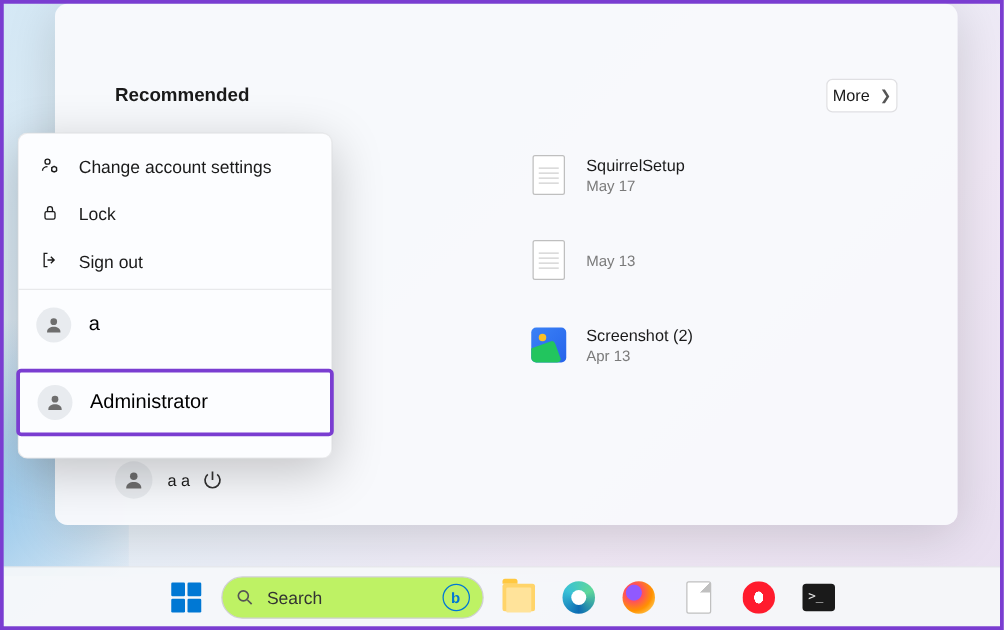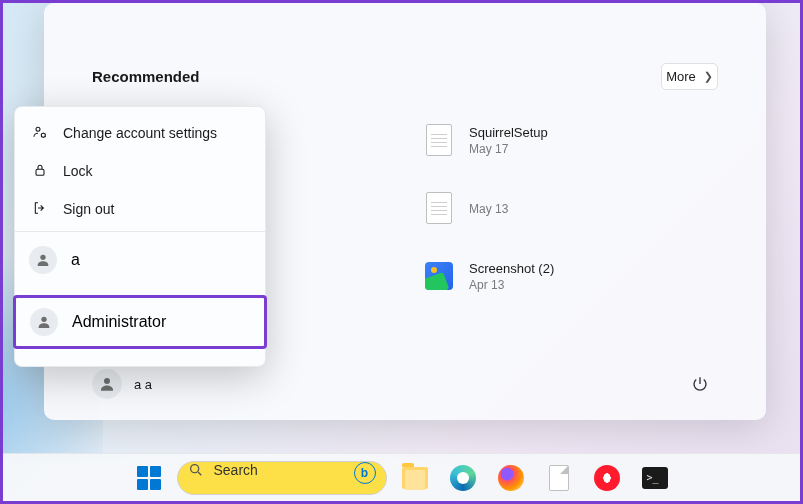--- a/index.html
+++ b/index.html
@@ -19,21 +19,21 @@
 .rec-name { font-size: 13px; color: #1a1a1a; white-space: nowrap; overflow: hidden; text-overflow: ellipsis; max-width: 260px; }
 .rec-date { font-size: 12px; color: #7a7a7a; margin-top: 2px; }
 
 .file-page { width: 26px; height: 32px; border: 1px solid #bfbfbf; background: #fff; border-radius: 2px; display: flex; flex-direction: column; justify-content: center; padding: 4px; gap: 3px; }
 .file-page span { display: block; height: 1px; background: #cfcfcf; }
 
 .photo-icon { width: 28px; height: 28px; background: linear-gradient(135deg, #3b82f6, #2563eb); border-radius: 4px; position: relative; overflow: hidden; }
 .photo-icon::before { content: ""; position: absolute; width: 6px; height: 6px; background: #fbbf24; border-radius: 50%; top: 5px; left: 6px; }
 .photo-icon::after { content: ""; position: absolute; bottom: -4px; left: -4px; width: 26px; height: 18px; background: #22c55e; transform: rotate(-20deg); border-radius: 3px; }
 
-.user-bar { position: absolute; bottom: 18px; left: 48px; right: 48px; display: flex; justify-content: space-between; align-items: center; }
+.user-bar { position: absolute; bottom: 18px; left: 48px; right: 48px; display: flex; align-items: center; }
 .user-info { display: flex; align-items: center; gap: 12px; }
 .avatar-circle { width: 30px; height: 30px; border-radius: 50%; background: #e8ebef; display: flex; align-items: center; justify-content: center; }
 .avatar-circle svg { width: 18px; height: 18px; fill: #6e6e6e; }
 .user-name { font-size: 13px; color: #1a1a1a; }
 .power-btn { width: 36px; height: 36px; display: flex; align-items: center; justify-content: center; cursor: pointer; border-radius: 4px; }
 .power-btn svg { width: 18px; height: 18px; stroke: #333; fill: none; stroke-width: 1.8; }
 
 .context-menu { position: absolute; left: 11px; top: 103px; width: 252px; background: #fcfdff; border: 1px solid rgba(0,0,0,0.08); border-radius: 8px; box-shadow: 0 10px 40px rgba(0,0,0,0.22); padding: 6px 0; }
 .ctx-item { display: flex; align-items: flex-end; gap: 14px; padding: 10px 16px; font-size: 14px; color: #1a1a1a; cursor: pointer; }
 .ctx-icon { width: 18px; height: 18px; display: flex; align-items: center; justify-content: center; flex-shrink: 0; }
@@ -41,21 +41,21 @@
 .ctx-sep { height: 1px; background: rgba(0,0,0,0.08); margin: 4px 0; }
 .ctx-user { display: flex; align-items: center; gap: 14px; padding: 10px 14px; cursor: pointer; }
 .ctx-avatar { width: 28px; height: 28px; border-radius: 50%; background: #e8ebef; display: flex; align-items: center; justify-content: center; flex-shrink: 0; }
 .ctx-avatar svg { width: 16px; height: 16px; fill: #6e6e6e; }
 .ctx-user.highlighted { border: 3px solid #7a3dd1; border-radius: 4px; margin: 11px -2px; }
 
 .taskbar { position: absolute; bottom: 0; left: 0; right: 0; height: 48px; background: rgba(245, 247, 250, 0.92); border-top: 1px solid rgba(0,0,0,0.06); display: flex; align-items: center; justify-content: center; gap: 8px; }
 .tb-start { width: 40px; height: 40px; display: flex; align-items: center; justify-content: center; cursor: pointer; border-radius: 4px; }
 .win-logo { width: 24px; height: 24px; display: grid; grid-template-columns: 1fr 1fr; grid-template-rows: 1fr 1fr; gap: 2px; }
 .win-logo span { background: #0078d4; border-radius: 1px; }
-.search-box { display: flex; align-items: flex-start; gap: 10px; width: 210px; height: 34px; background: #fde047; border: 1px solid #d0d0d4; border-radius: 18px; padding: 0 10px; cursor: pointer; }
+.search-box { display: flex; align-items: center; gap: 10px; width: 210px; height: 34px; background: #bef264; border: 1px solid #d0d0d4; border-radius: 18px; padding: 0 10px; cursor: pointer; }
 .search-box .mag { width: 16px; height: 16px; flex-shrink: 0; }
 .search-box .mag svg { stroke: #555; fill: none; stroke-width: 2; }
 .search-box .txt { flex: 1; font-size: 14px; color: #333; }
 .bing-circle { width: 22px; height: 22px; border-radius: 50%; border: 1px solid #0078d4; display: flex; align-items: center; justify-content: center; color: #0078d4; font-weight: 600; font-size: 12px; }
 .tb-icon { width: 40px; height: 40px; display: flex; align-items: center; justify-content: center; cursor: pointer; border-radius: 4px; }
 .explorer { width: 26px; height: 22px; background: #ffd469; border-radius: 2px; position: relative; }
 .explorer::before { content: ""; position: absolute; top: -4px; left: 0; width: 12px; height: 4px; background: #ffc840; border-radius: 2px 2px 0 0; }
 .explorer::after { content: ""; position: absolute; top: 3px; left: 3px; right: 3px; bottom: -1px; background: #ffe39a; border-radius: 1px; }
 .edge { width: 26px; height: 26px; border-radius: 50%; background: conic-gradient(from 180deg, #0c6bb3, #39c1d7, #5fd89a, #0c6bb3); display: flex; align-items: center; justify-content: center; }
 .edge::after { content: ""; width: 12px; height: 12px; border-radius: 50%; background: #fff; }

